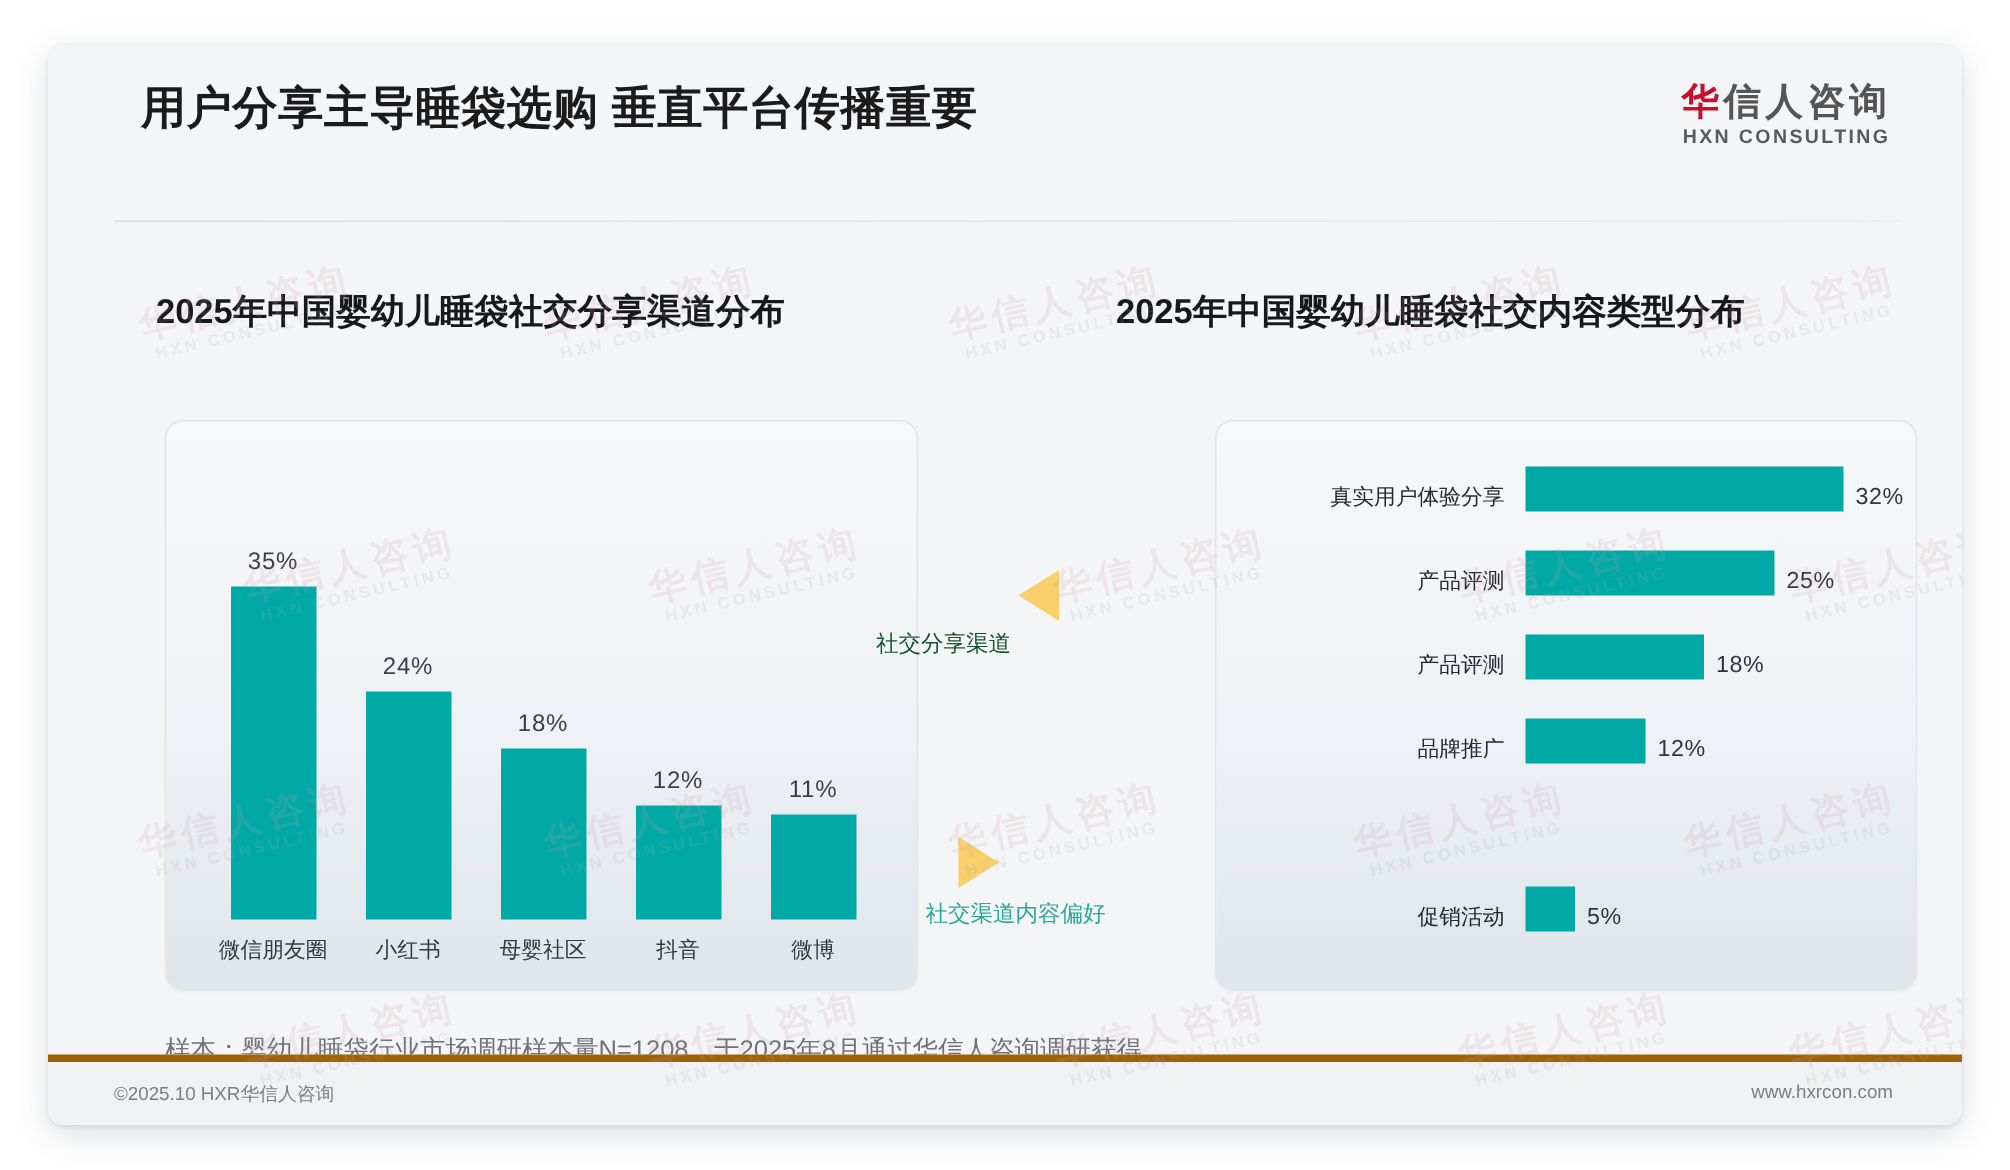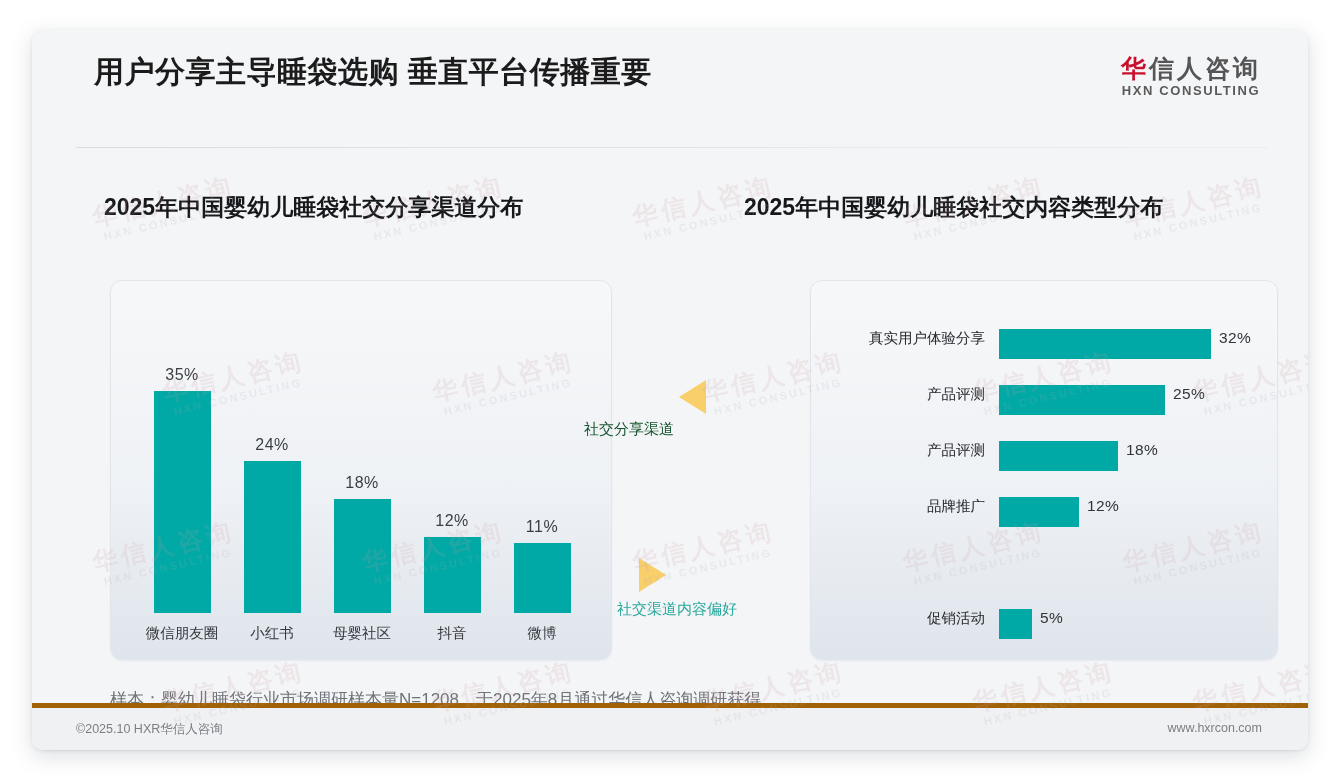--- a/index.html
+++ b/index.html
@@ -134,26 +134,25 @@
   }
 
   
   .hrows {
     position: absolute;
     left: 0; top: 0;
     width: 466px; height: 378px;
   }
   .hrow {
     position: absolute;
-    left: 0;
+    left: 18px;
     height: 34px;
     width: 466px;
     display: flex;
-    align-items: flex-start;
-    margin-top: 22px;
+    align-items: flex-end;
   }
   .hlabel {
     width: 188px;
     text-align: right;
     padding-right: 14px;
     box-sizing: border-box;
     font-size: 14.5px;
     color: #26292d;
     white-space: nowrap;
   }

